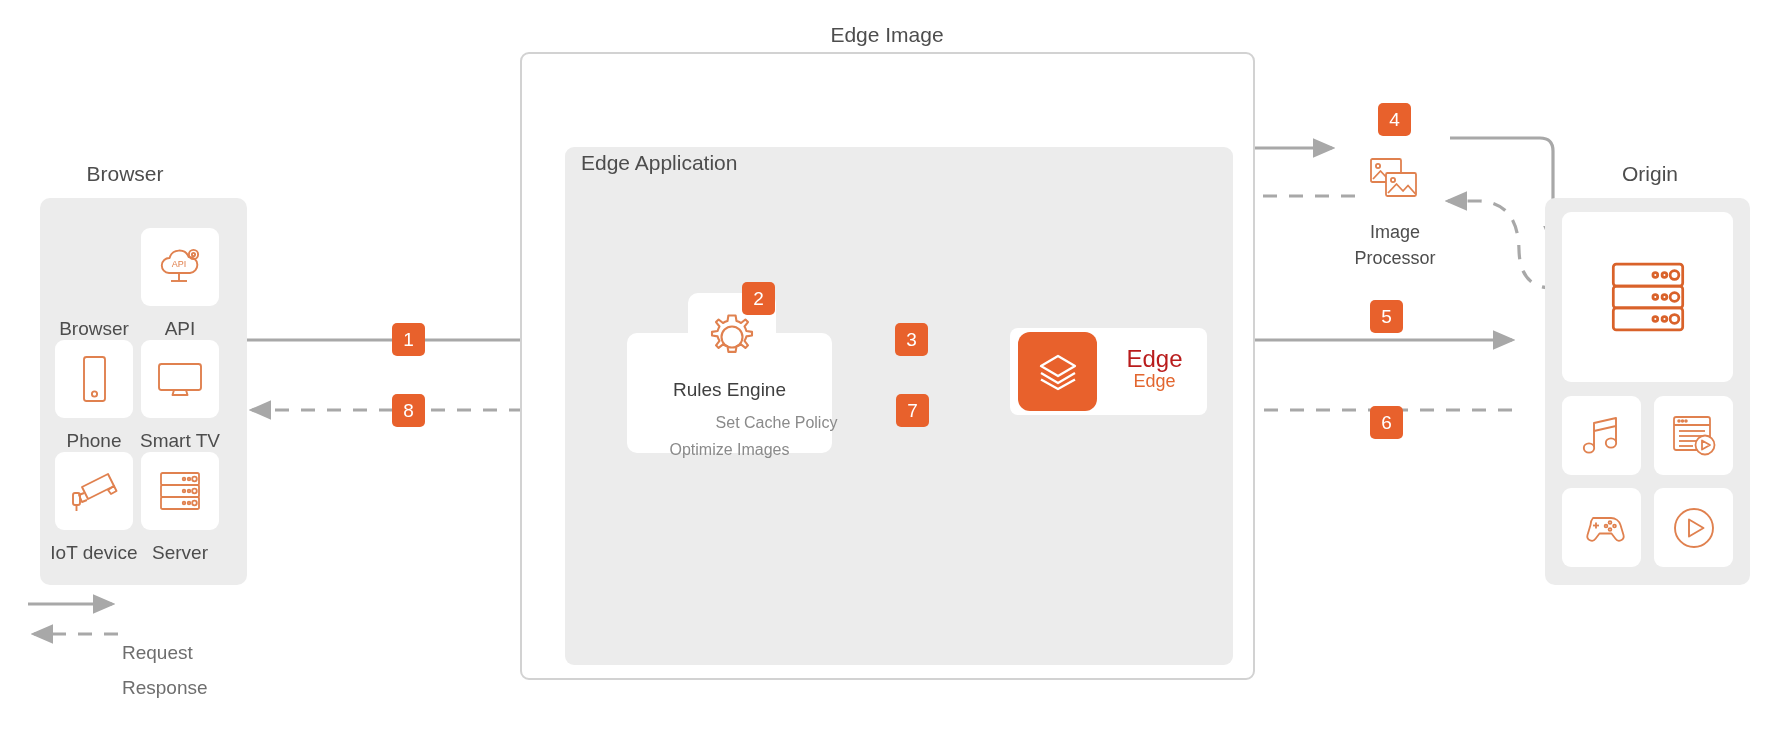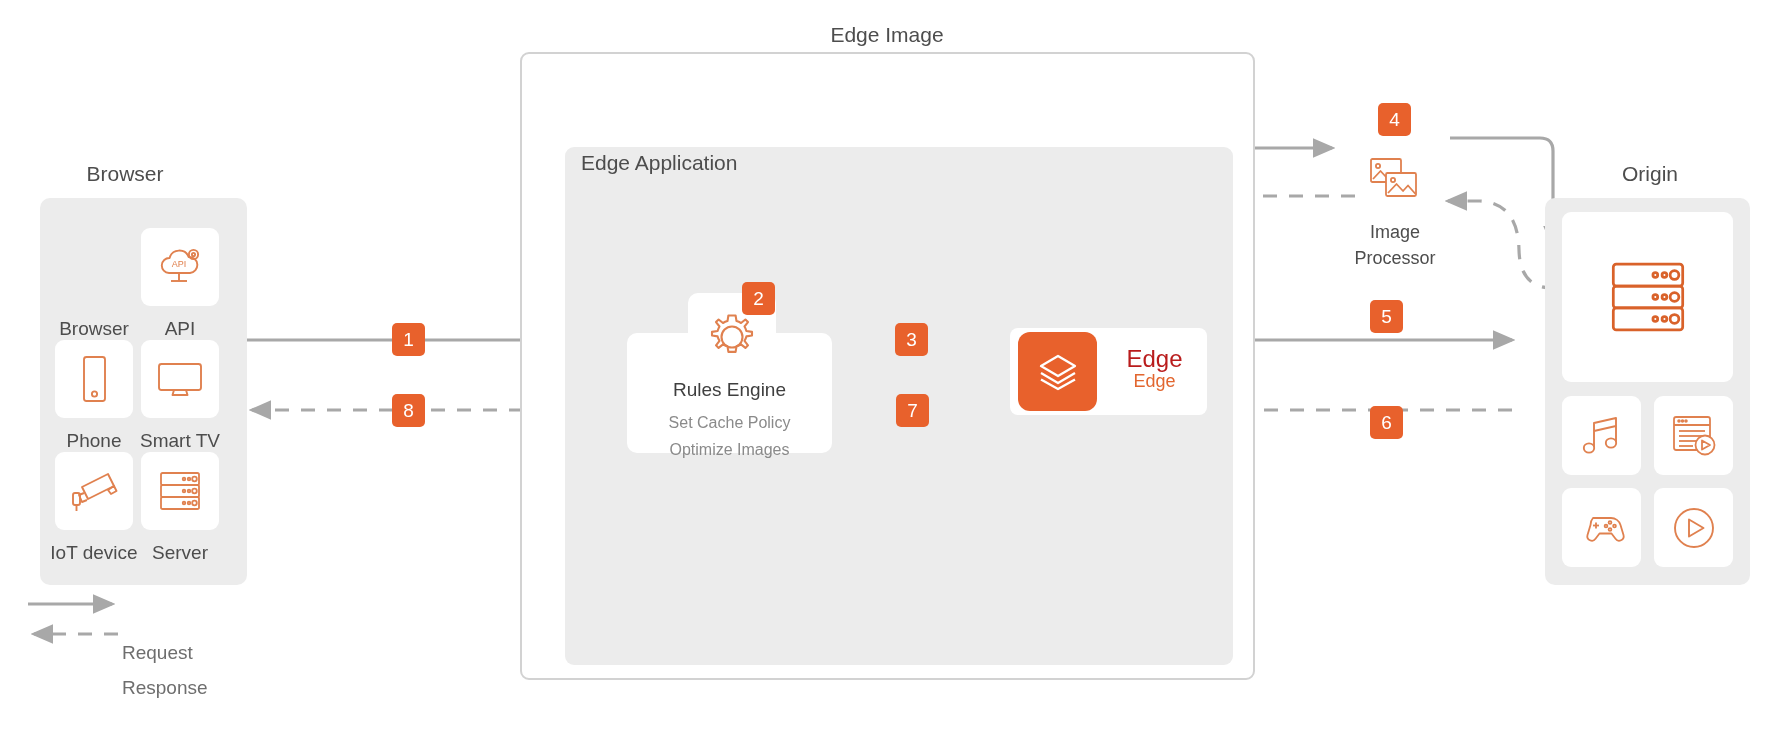--- a/index.html
+++ b/index.html
@@ -28,21 +28,21 @@
   #edge-app-title{position:absolute;left:581px;top:105px;font-size:21px;color:#4d4d4d;margin-top:46px;}
 
   
   #rules-card{position:absolute;left:627px;top:333px;width:205px;height:120px;
               background:#fff;border-radius:10px;}
   #rules-icon-box{position:absolute;left:688px;top:293px;width:88px;height:88px;
                   background:#fff;border-radius:10px;display:flex;align-items:center;justify-content:center;}
   #rules-title{position:absolute;left:627px;top:379px;width:205px;text-align:center;
                font-size:19px;color:#3f3f3f;}
   #rules-sub1{position:absolute;left:627px;top:414px;width:205px;text-align:center;
-              font-size:16px;color:#8a8a8a;}
+              font-size:16px;color:#8a8a8a;padding-left:47px;}
   #rules-sub2{position:absolute;left:627px;top:441px;width:205px;text-align:center;
               font-size:16px;color:#8a8a8a;}
 
   
   #edge-cache-card{position:absolute;left:1010px;top:328px;width:197px;height:87px;
                    background:#fff;border-radius:8px;}
   #edge-cache-icon{position:absolute;left:1018px;top:332px;width:79px;height:79px;
                    background:#e8612c;border-radius:12px;display:flex;align-items:center;justify-content:center;}
   #edge-cache-l1{position:absolute;left:1102px;top:345px;width:105px;text-align:center;
                  font-size:24px;color:#b91c1c;}

